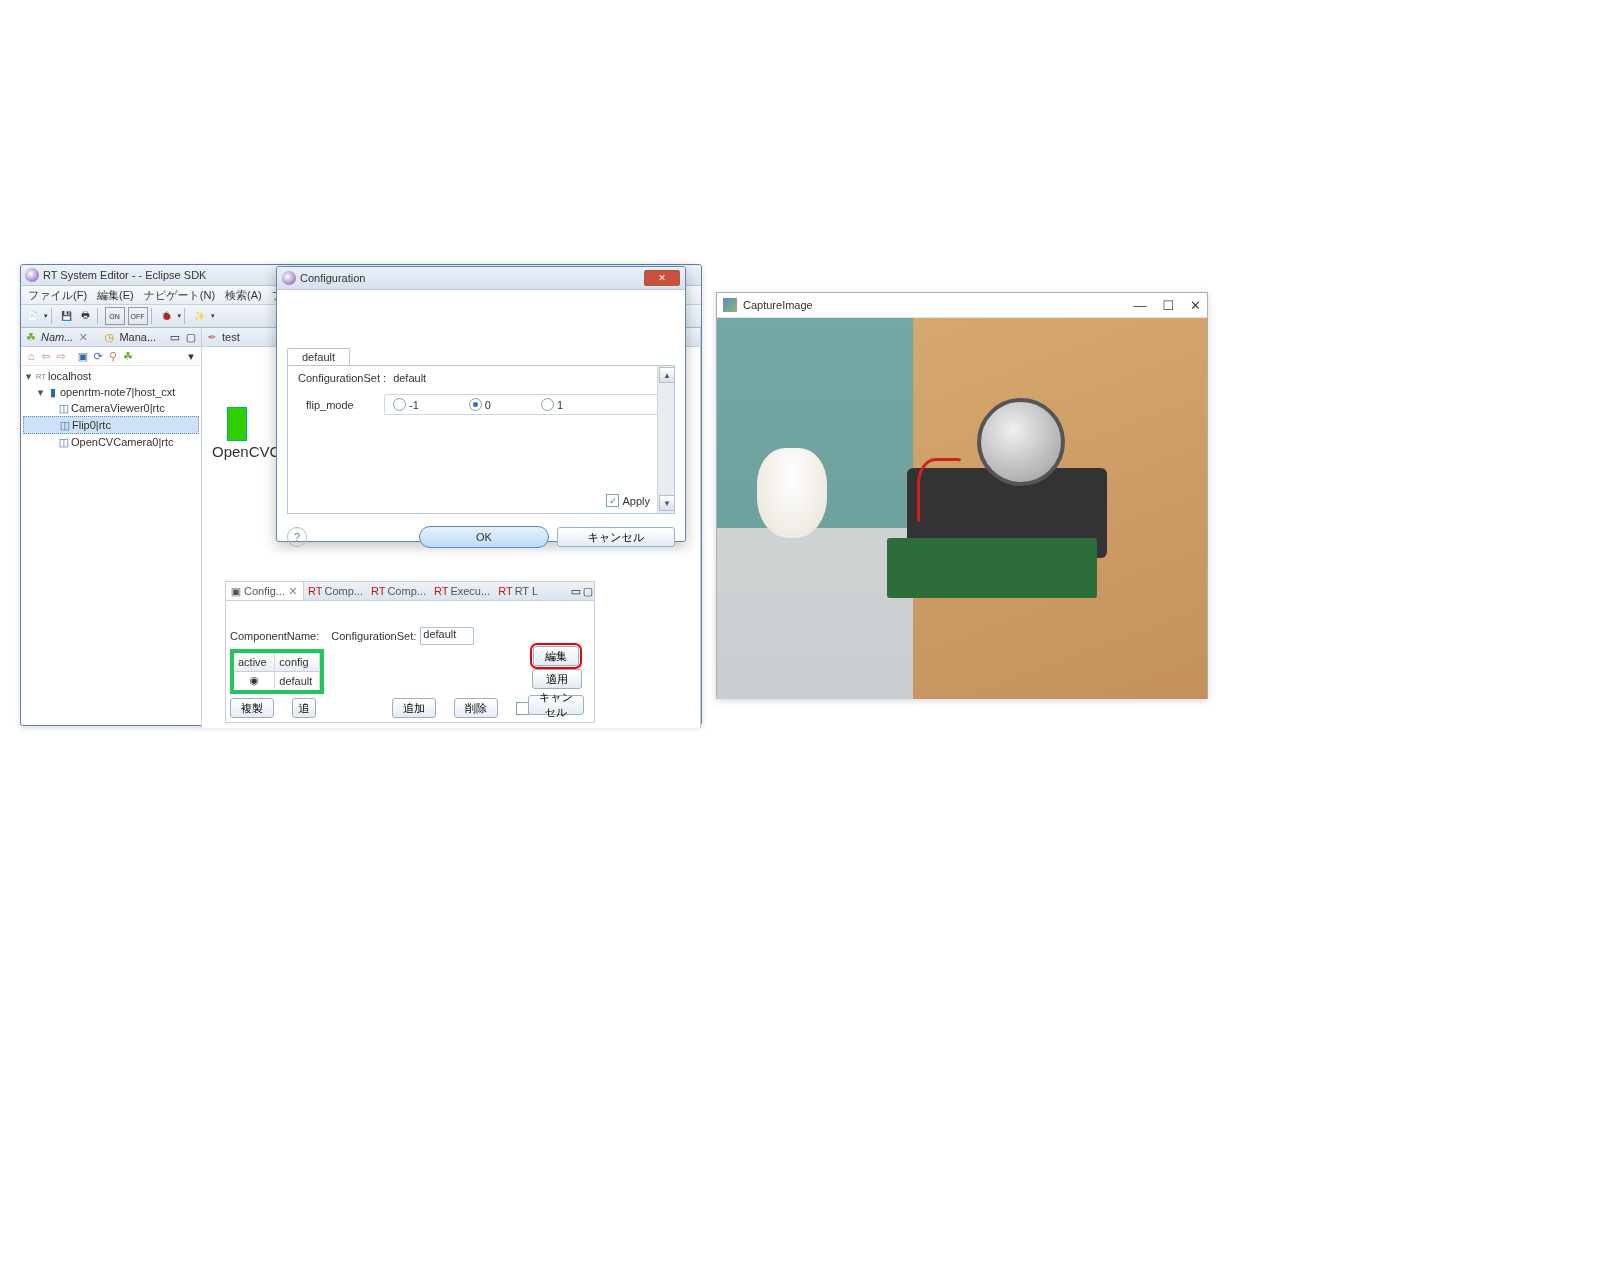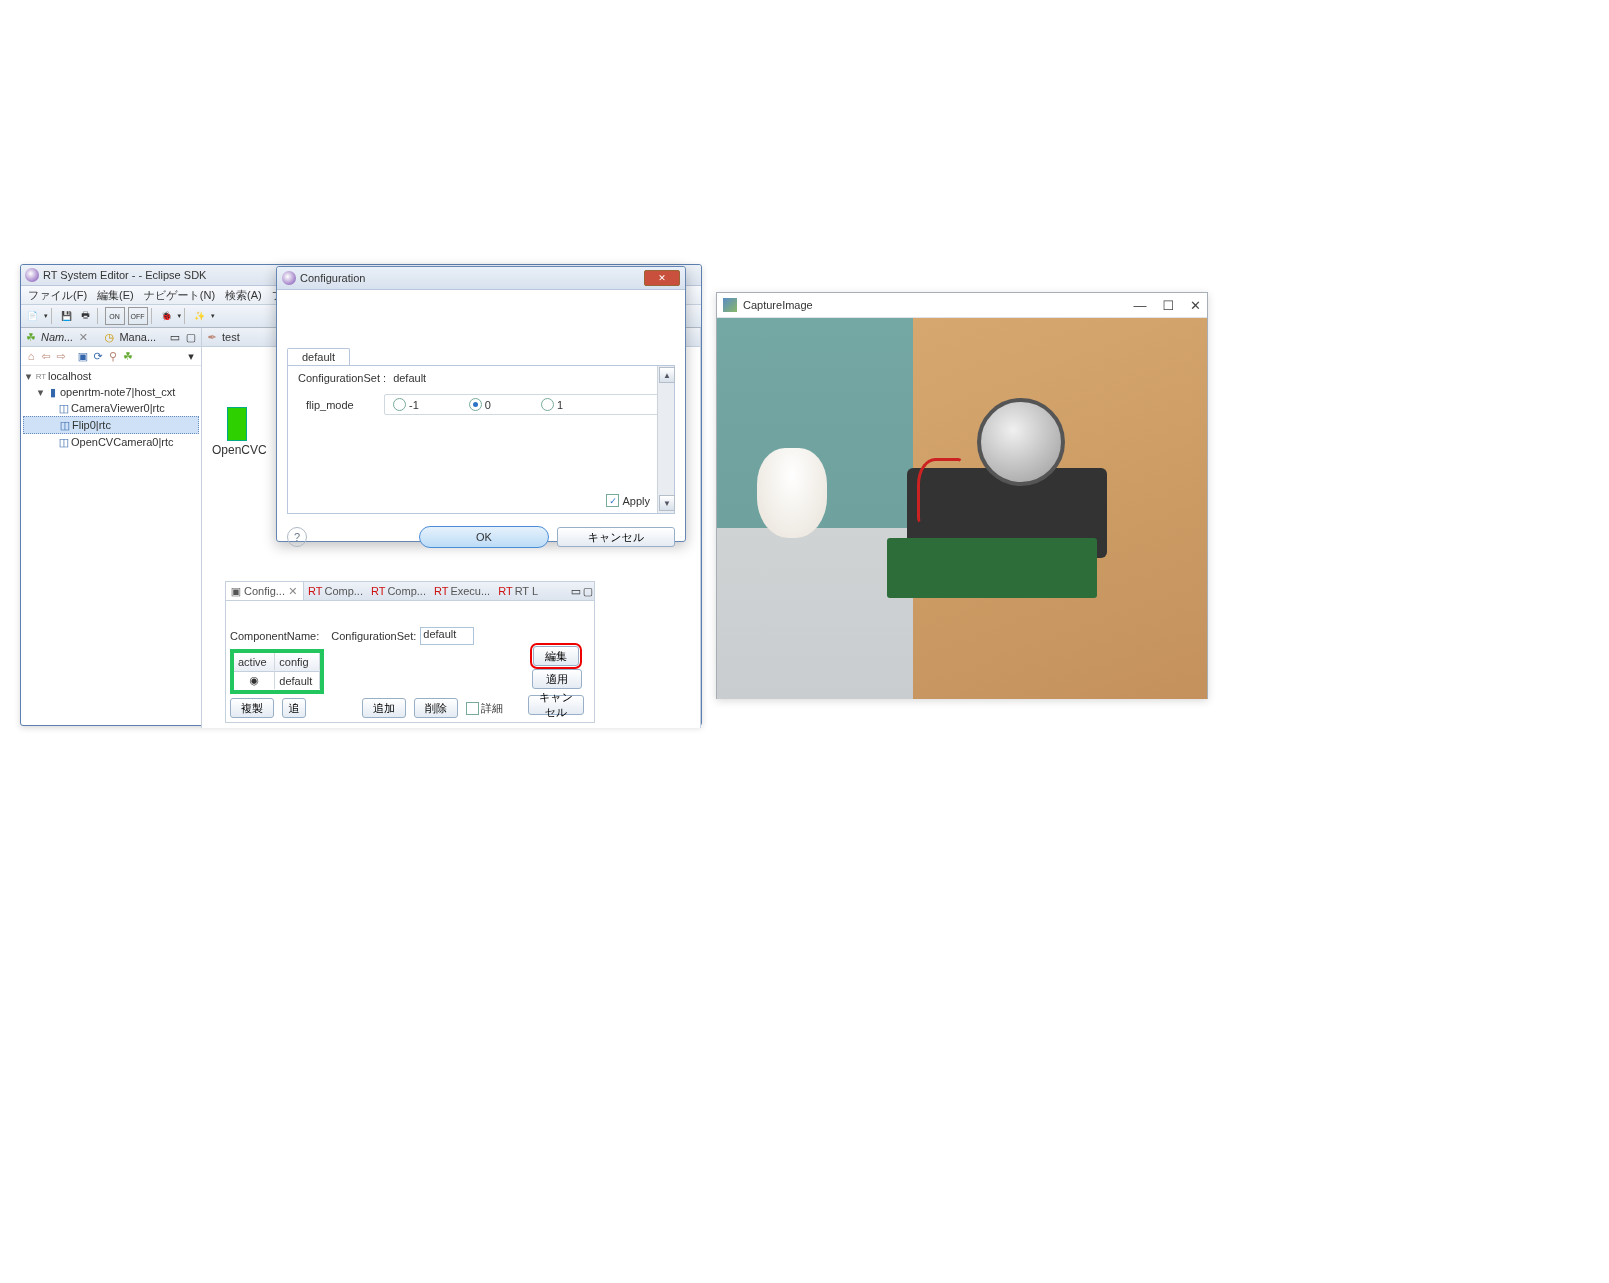--- a/index.html
+++ b/index.html
@@ -19,35 +19,35 @@
 .view-toolbar{height:18px;display:flex;align-items:center;padding:0 4px;gap:3px;border-bottom:1px solid #e5e9ee}
 .tree{flex:1;overflow:auto;padding:2px 2px}
 .tree-row{display:flex;align-items:center;height:16px;white-space:nowrap}
 .tree-row.sel{background:#cee1f7;border:1px dotted #6b8cbe}
 .tree-exp{width:11px;height:11px;color:#555;line-height:11px;text-align:center}
 .tree-ico{width:14px;text-align:center}
 .center-pane{flex:1;display:flex;flex-direction:column;border-right:1px solid #c5d0de}
 .editor-header{height:18px;background:linear-gradient(#eef2f8,#dce4ef);border-bottom:1px solid #c5d0de;display:flex;align-items:center;padding:0 4px;gap:4px}
 .canvas{flex:1;background:#fff;position:relative}
 .rtc-block{position:absolute;top:60px;left:25px;width:18px;height:32px;background:#2fd000;border:1px solid #0a8}
-.rtc-label{position:absolute;top:96px;left:10px;font-size:12px}
+.rtc-label{position:absolute;top:96px;left:10px;font-size:15px}
 .bottom-pane{position:absolute;left:204px;bottom:2px;width:368px;height:140px;border:1px solid #c5d0de;background:#fff}
 .bottom-tabs{height:18px;background:linear-gradient(#eef2f8,#dce4ef);border-bottom:1px solid #c5d0de;display:flex;align-items:center}
 .btab{padding:0 4px;color:#555;display:flex;align-items:center;gap:2px;height:100%}
 .btab .rt{color:#c11}
 .btab.active{background:#fff;border-right:1px solid #c5d0de}
 .cfg-area{padding:4px;display:flex;flex-direction:column;gap:4px;height:calc(100% - 18px)}
 .cfg-line{display:flex;align-items:center;gap:4px}
 .cfg-input{border:1px solid #abc4dc;background:#fff;height:16px;padding:0 2px}
 .cfg-table{border:4px solid #22c55e;display:flex;flex-direction:column}
 .cfg-th{display:flex;background:linear-gradient(#fff,#e9eef5);border-bottom:1px solid #c5d0de;height:18px}
 .cfg-cell{border-right:1px solid #d0d8e0;padding:0 4px;height:17px;display:flex;align-items:center}
 .cfg-tr{display:flex;height:18px}
 .win-btn{border:1px solid #99afc7;background:linear-gradient(#fff,#e4ebf3);border-radius:3px;height:20px;padding:0 10px;font-size:11px;display:inline-flex;align-items:center;justify-content:center}
-.btn-row{display:flex;gap:8px}
+.btn-row{display:flex;gap:18px}
 .edit-btn{position:absolute;right:12px;top:42px}
 .highlight-edit{border:2.5px solid #e00;border-radius:7px;padding:1px}
 .apply-btn{position:absolute;right:12px;top:68px}
 .cancel-btn2{position:absolute;right:10px;top:94px}
 .arrow-annotation{position:absolute;left:500px;top:4px;width:30px;height:38px;pointer-events:none}
 .config-dialog{position:absolute;left:276px;top:266px;width:408px;height:274px;background:#fff;border:1px solid #6686b3;border-radius:3px;box-shadow:0 4px 14px rgba(0,0,0,.25);z-index:10}
 .dlg-title{height:22px;background:linear-gradient(#eaf0f8,#d7e1ee);border-bottom:1px solid #b8c7dc;border-radius:3px 3px 0 0;display:flex;align-items:center;padding:0 5px}
 .dlg-close{margin-left:auto;width:34px;height:14px;background:#c8503c;border:1px solid #963;border-radius:2px;color:#fff;display:flex;align-items:center;justify-content:center;font-size:9px}
 .dlg-body{padding:6px 10px;display:flex;flex-direction:column;height:calc(100% - 56px)}
 .dlg-tabs{display:flex;margin-top:52px}

